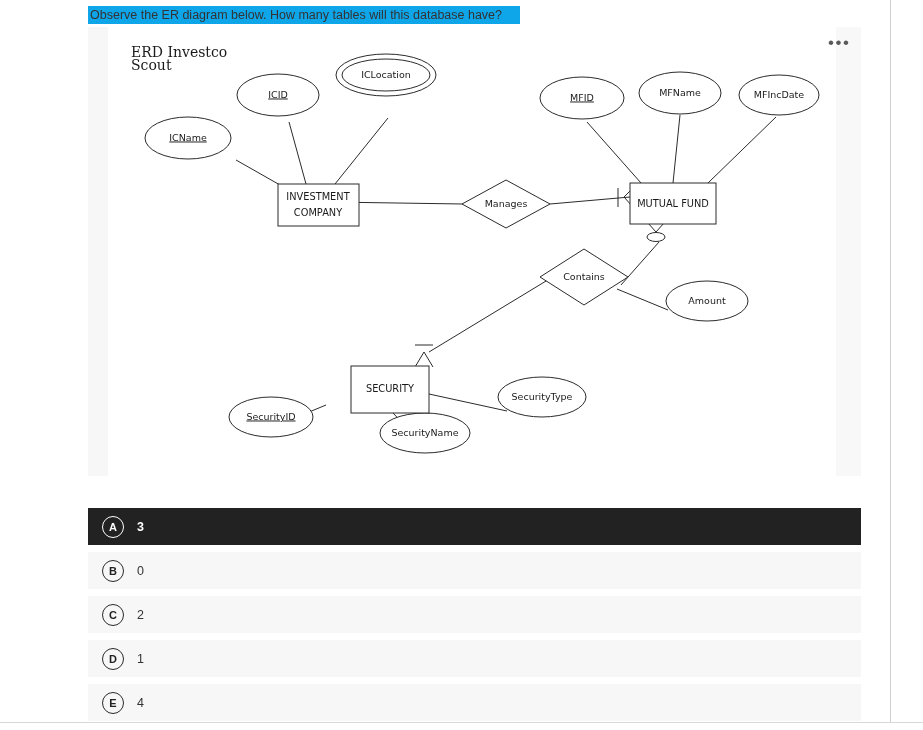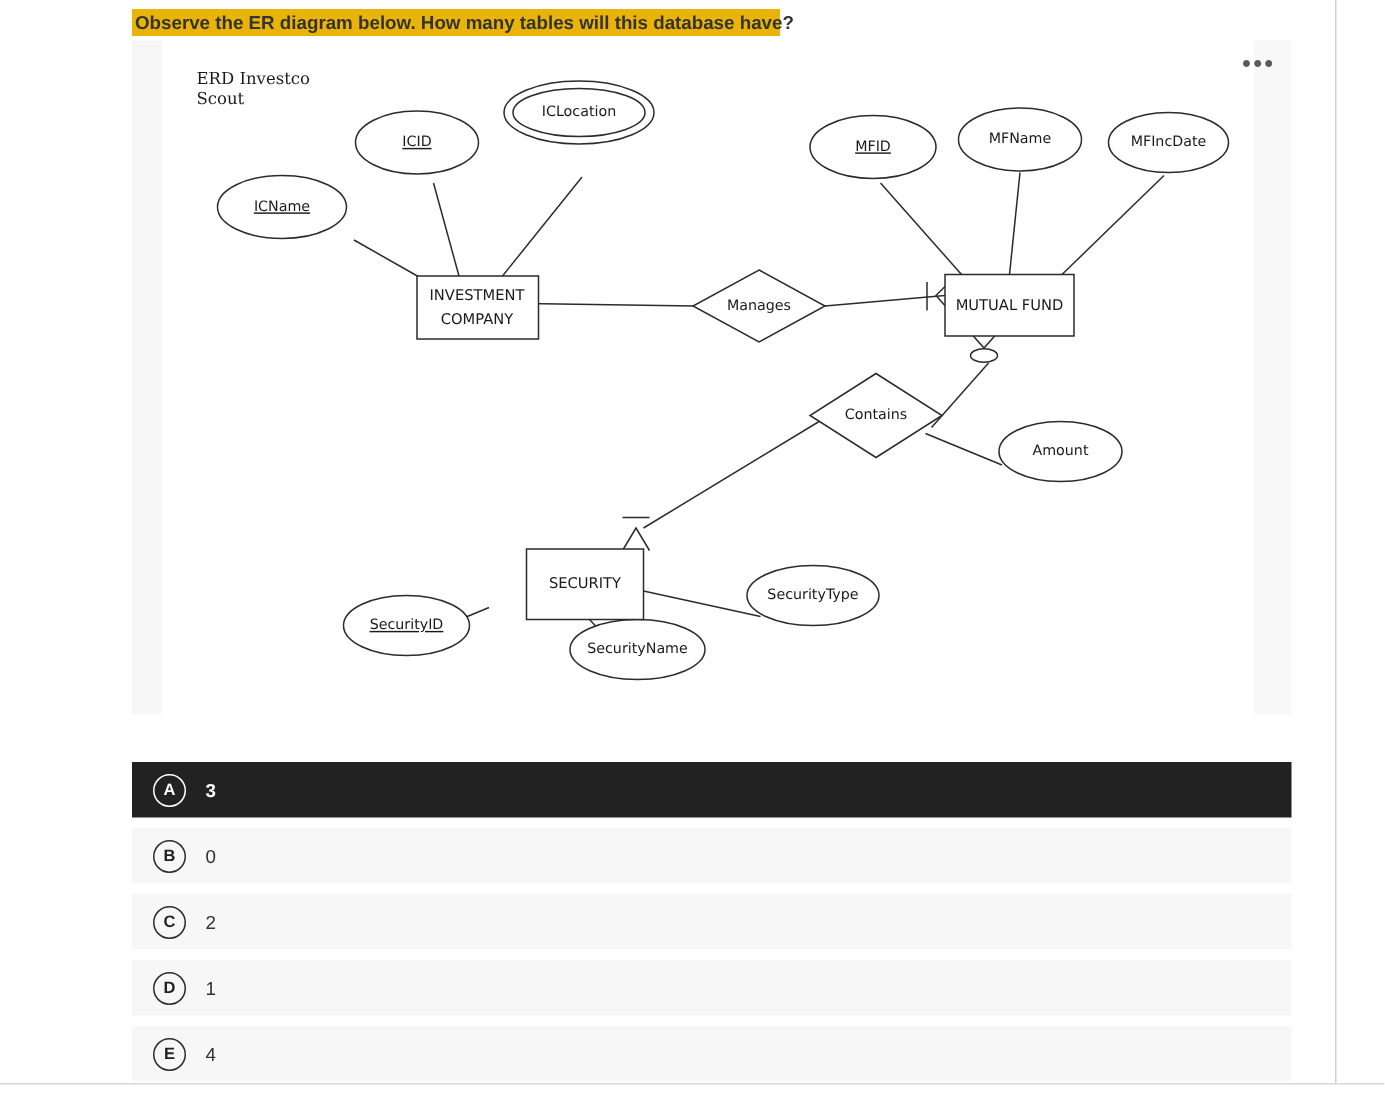--- a/index.html
+++ b/index.html
@@ -14,27 +14,26 @@
     position: relative;
     width: 923px; height: 730px;
     background: #ffffff;
   }
 
   
   .question-bar {
     position: absolute;
     left: 88px; top: 6px;
     width: 432px; height: 18px;
-    background: #eab308;
+    background: #0ea5e9;
     color: #333333;
     font-size: 12.5px;
     line-height: 18px;
     padding-left: 2px;
     white-space: nowrap;
-    font-weight: bold;
   }
 
   
   .diagram-panel {
     position: absolute;
     left: 88px; top: 27px;
     width: 773px; height: 449px;
     background: #ffffff;
   }
   .gutter-strip {
@@ -55,21 +54,21 @@
     width: 26px; height: 14px;
     color: #5a5a5a;
     font-size: 17px;
     line-height: 8px;
     letter-spacing: 1.5px;
     cursor: pointer;
   }
   .diagram-title {
     position: absolute;
     left: 43px; top: 19px;
-    font-size: 11px;
+    font-size: 14px;
     color: #1a1a1a;
     line-height: 13px;
     font-family: "DejaVu Serif", serif;
     white-space: pre;
   }
 
   
   svg.er {
     position: absolute;
     left: 0; top: 0;

